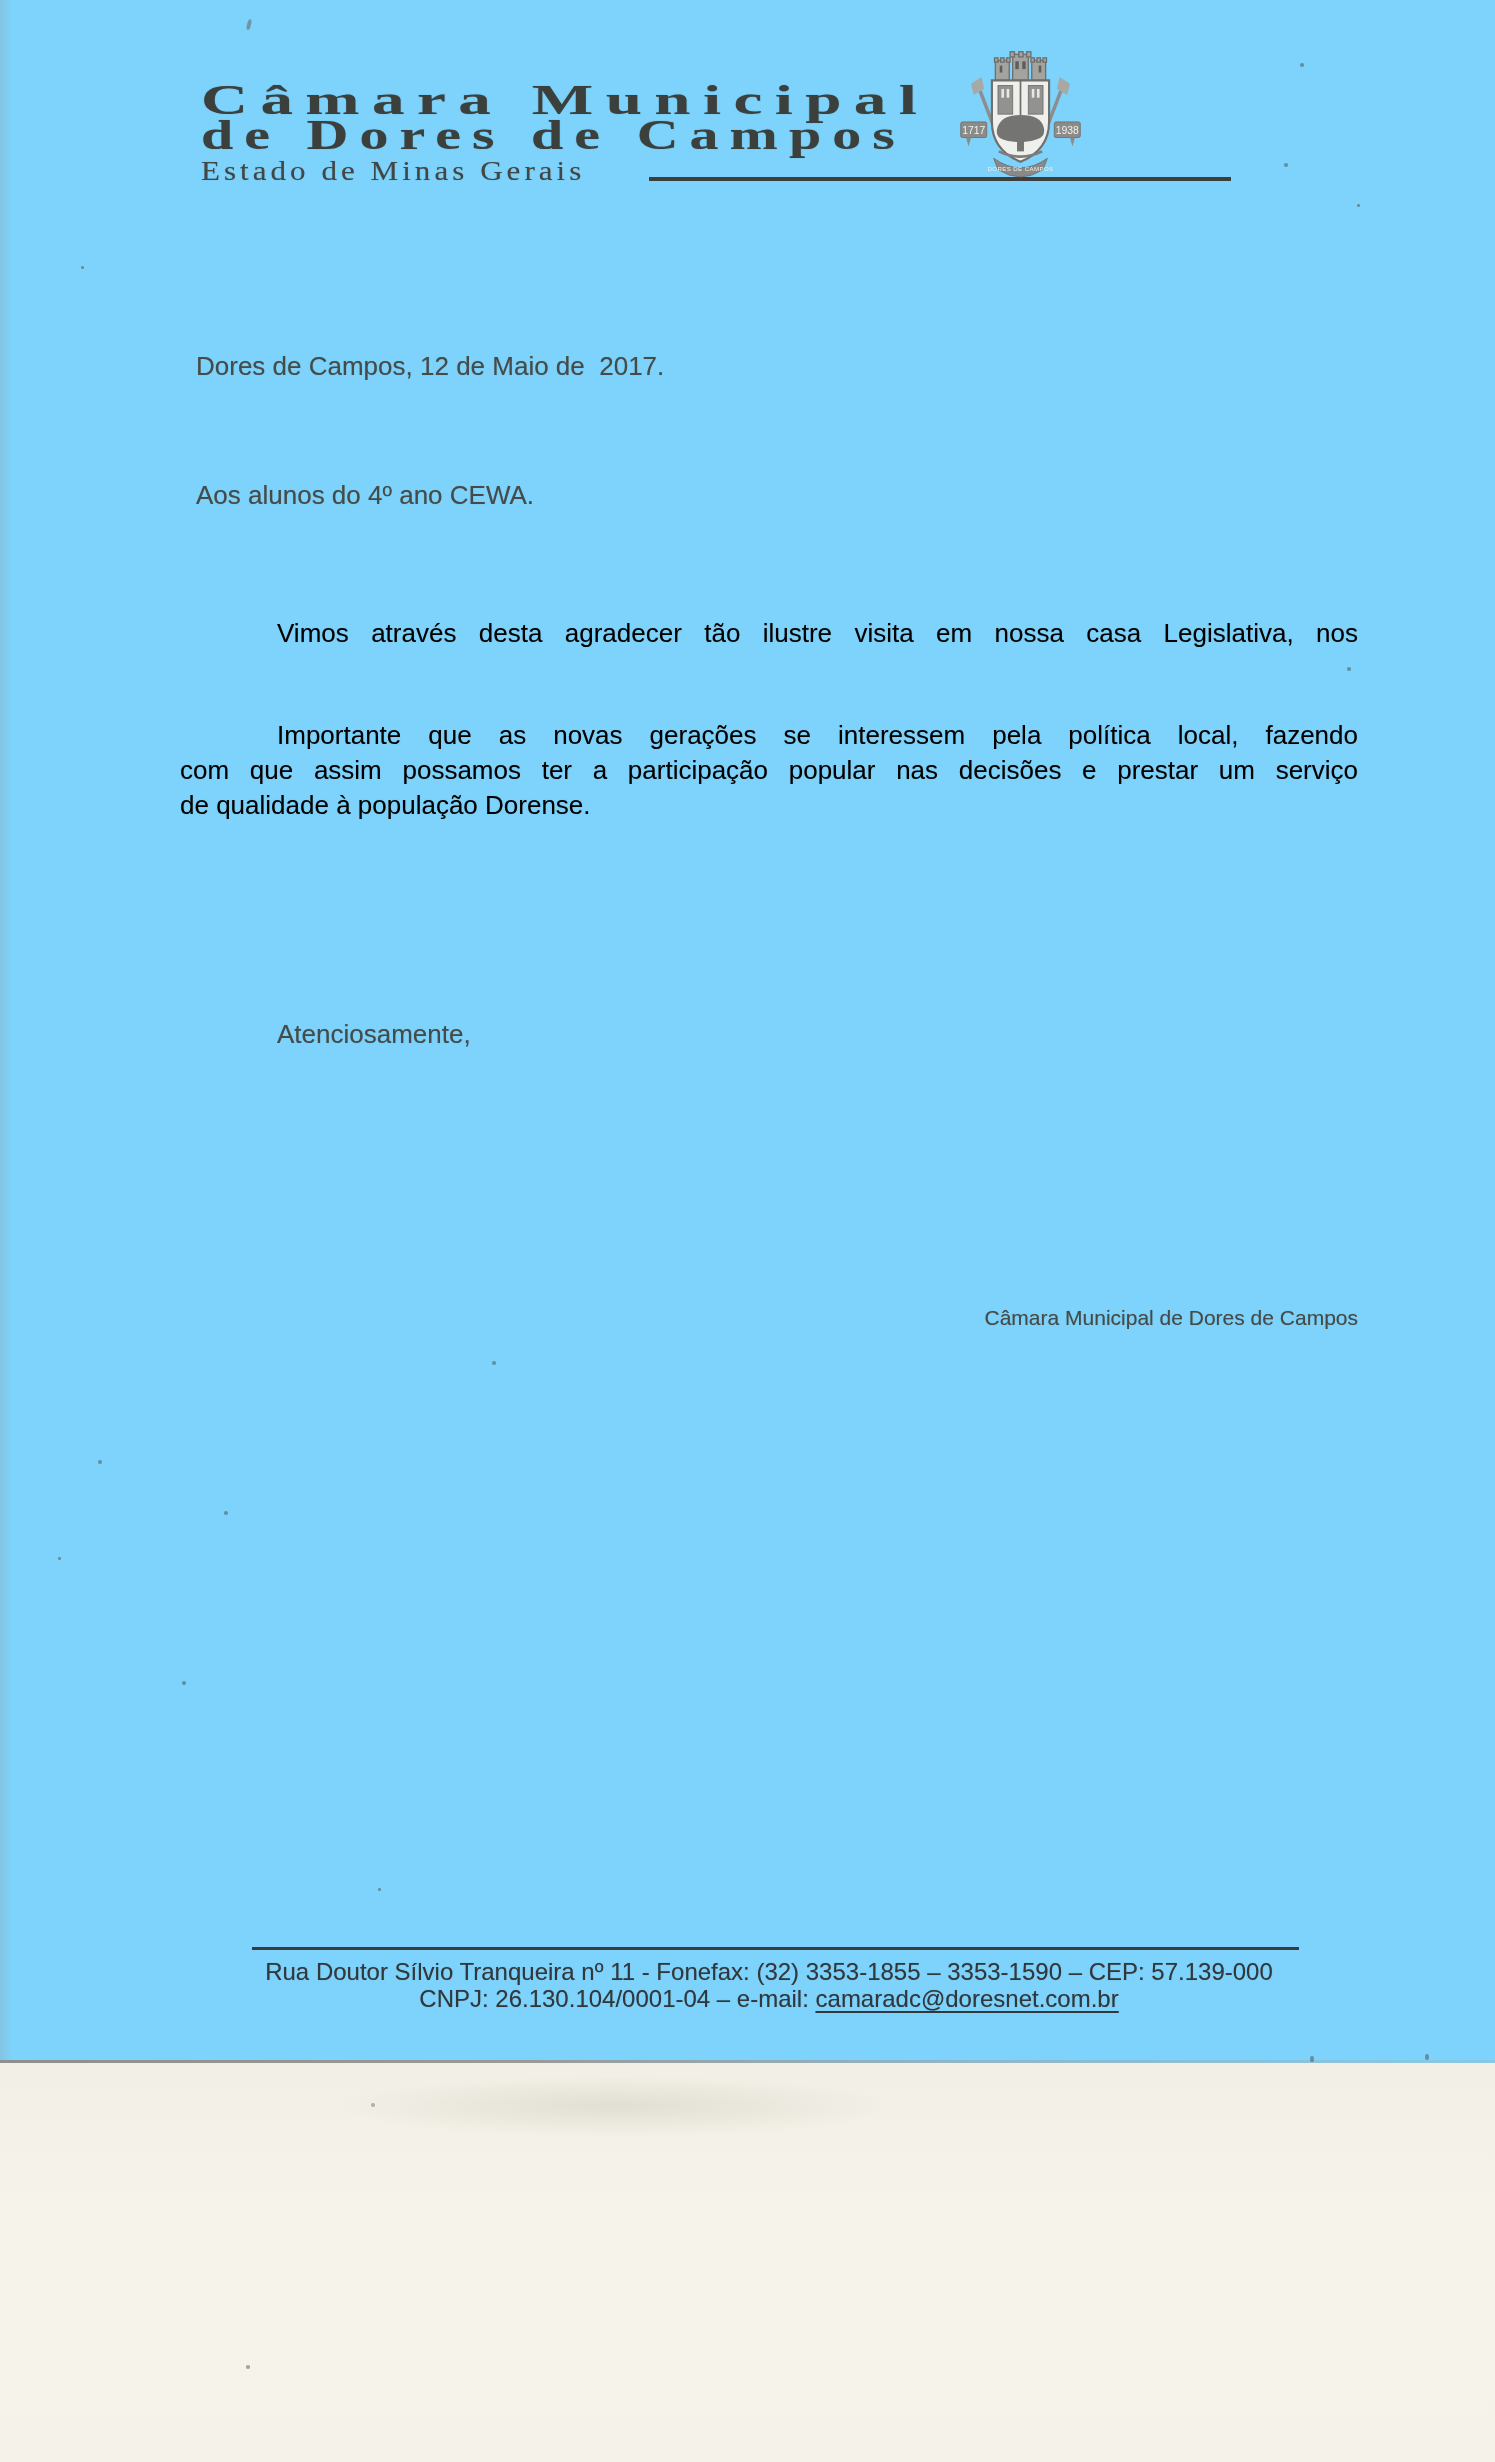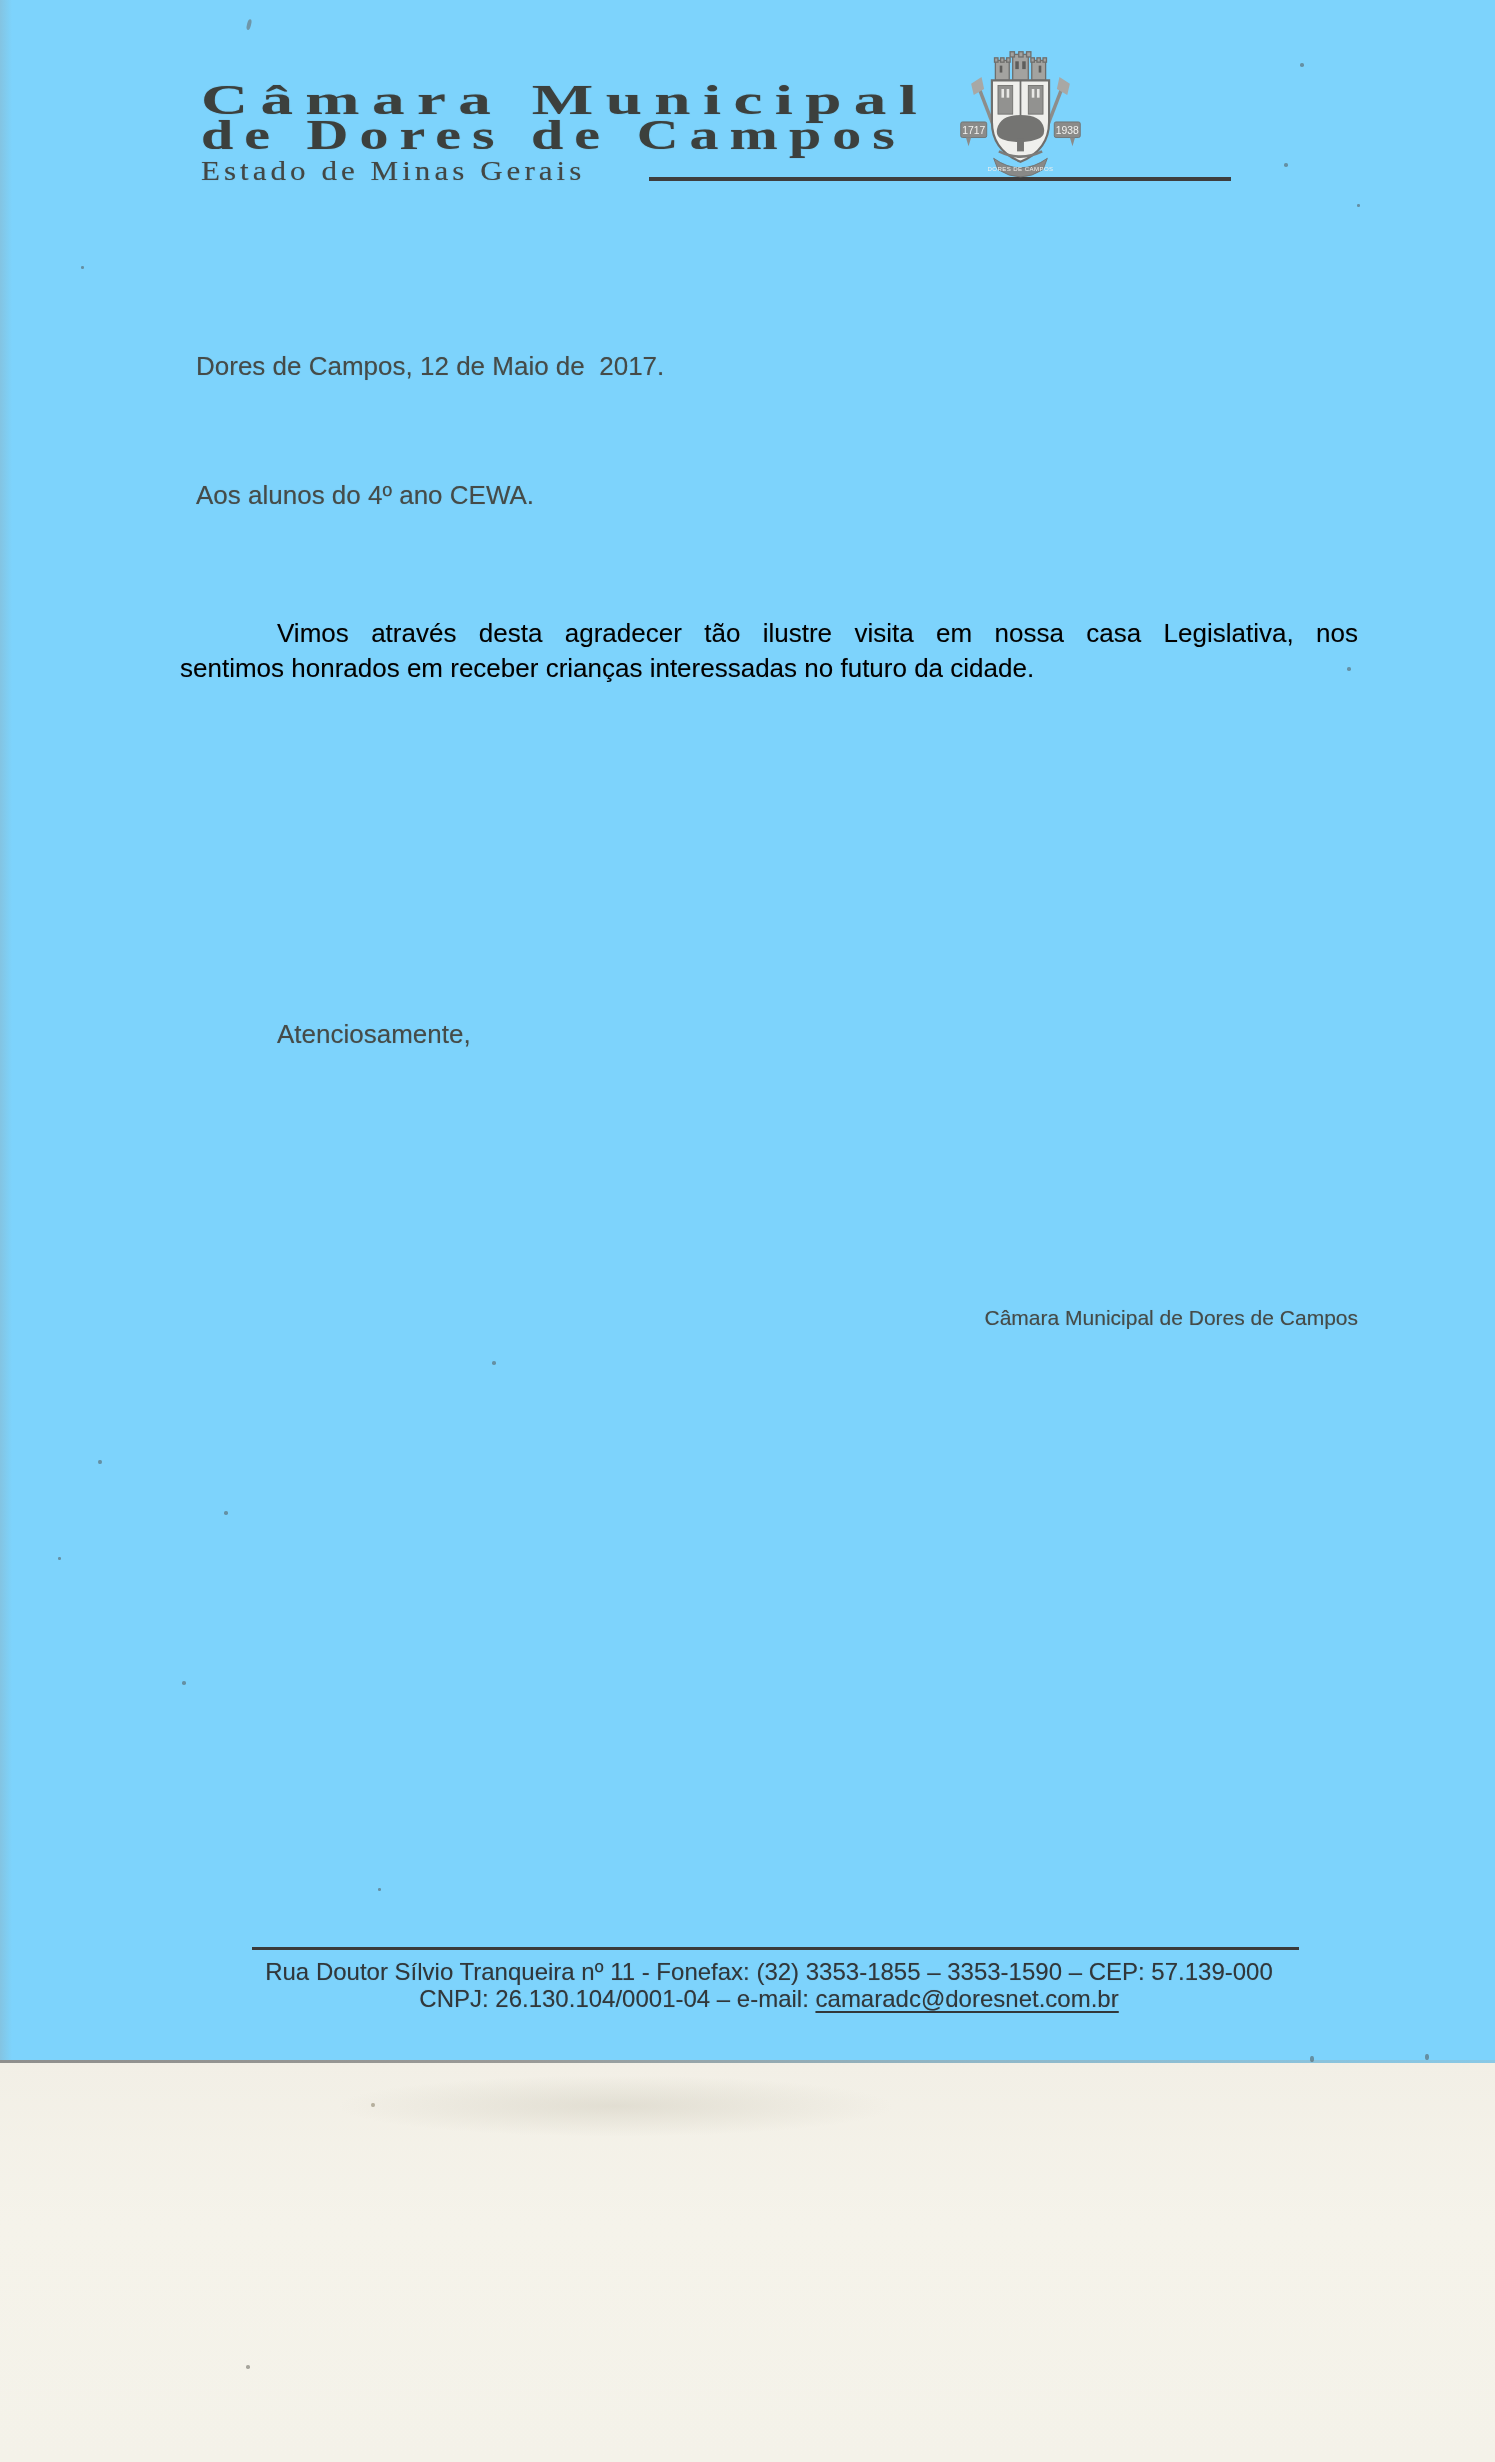--- a/index.html
+++ b/index.html
@@ -146,23 +146,27 @@
     <path d="M40,126 q31,22 62,0 l-5,13 q-26,17 -52,0 z" fill="#898987" stroke="#6f6f6d" stroke-width="1"></path>
     <text x="71" y="141" font-size="7" text-anchor="middle" fill="#efefec" letter-spacing="0.5" font-family="Liberation Sans, sans-serif">DORES DE CAMPOS</text>
   </svg>
 
   <div class="body-col bodytext date">Dores de Campos, 12 de Maio de  2017.</div>
 
   <div class="body-col bodytext recipient">Aos alunos do 4º ano CEWA.</div>
 
   <div class="para bodytext p1">
       <div class="para-line first">Vimos através desta agradecer tão ilustre visita em nossa casa Legislativa, nos</div>
-      <div class="para-line last">sentimos honrados em receber crianças interessadas no futuro da cidade.</div>
     </div>
 
+  <div class="para bodytext p2">
+      <div class="para-line first">Importante que as novas gerações se interessem pela política local, fazendo</div>
+      <div class="para-line">com que assim possamos ter a participação popular nas decisões e prestar um serviço</div>
+      <div class="para-line last">de qualidade à população Dorense.</div>
+    </div>
 
 
   <div class="body-col bodytext closing">Atenciosamente,</div>
 
   <div class="body-col bodytext signature">Câmara Municipal de Dores de Campos</div>
 
   <div class="footer-rule"></div>
   <div class="footer">
     <div>Rua Doutor Sílvio Tranqueira nº 11 - Fonefax: (32) 3353-1855 – 3353-1590 – CEP: 57.139-000</div>
     <div><span>CNPJ: 26.130.104/0001-04 – e-mail: </span><span class="email">camaradc@doresnet.com.br</span></div>

